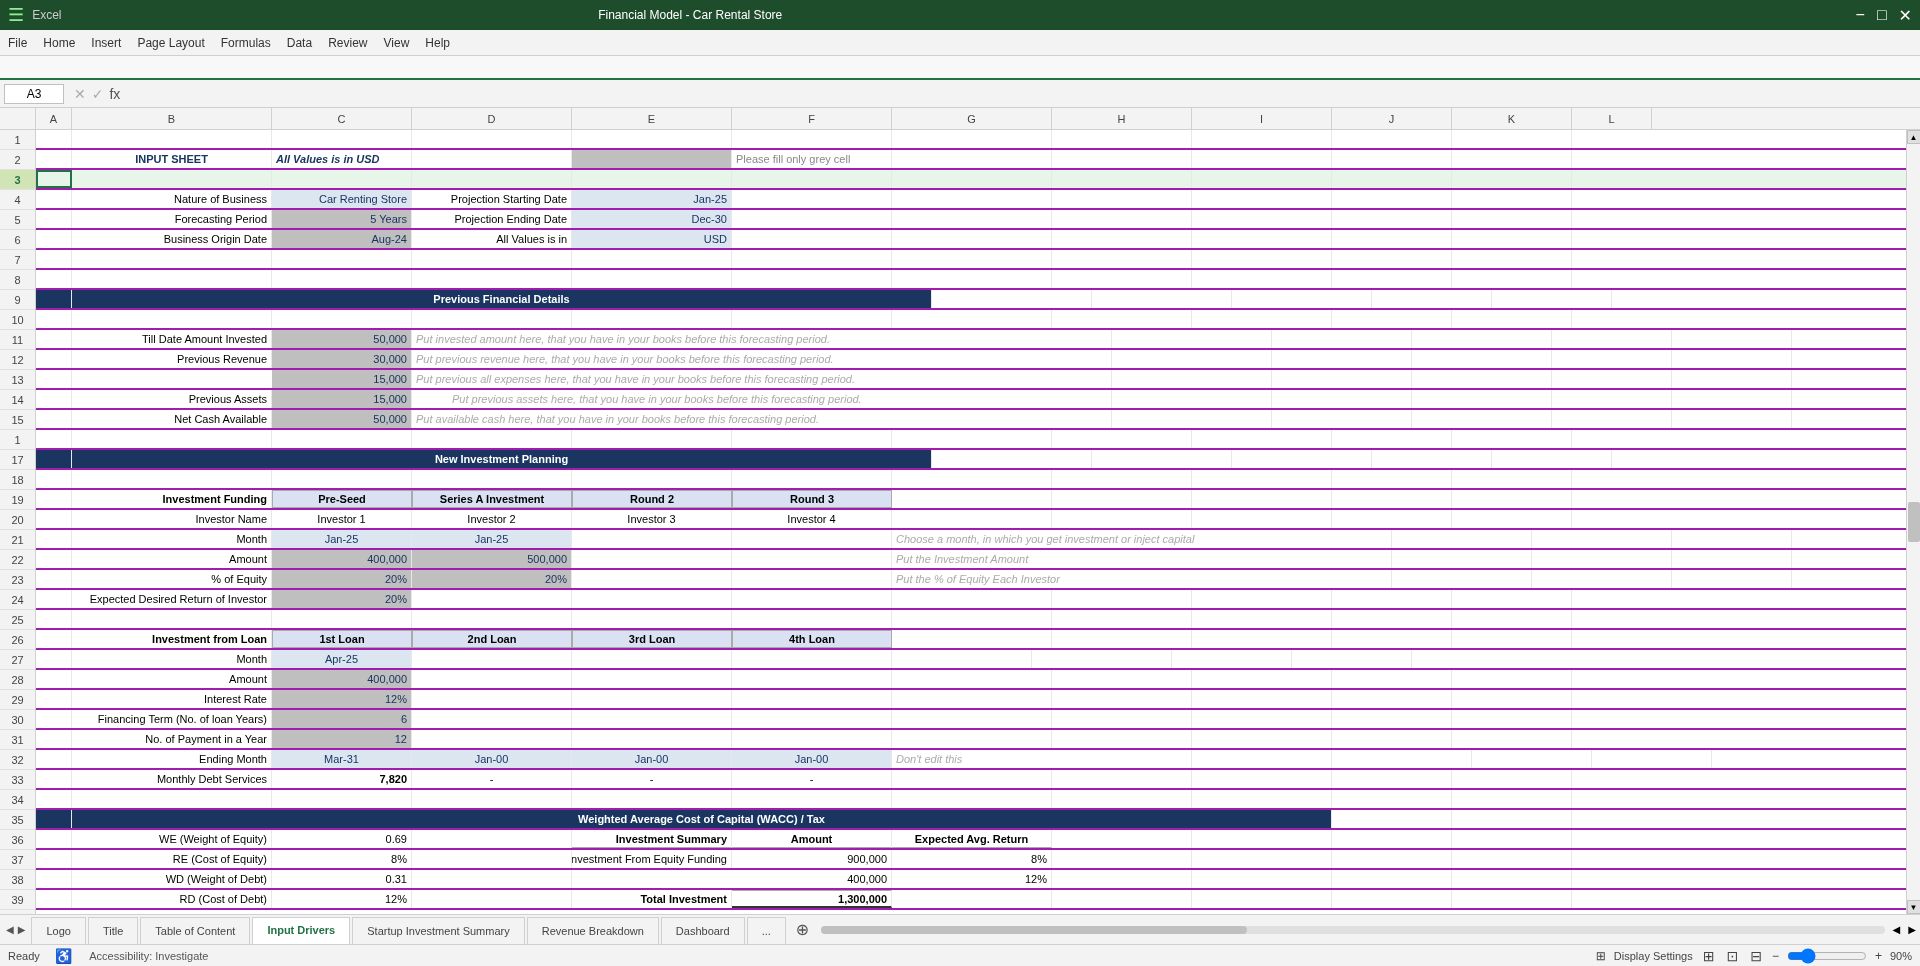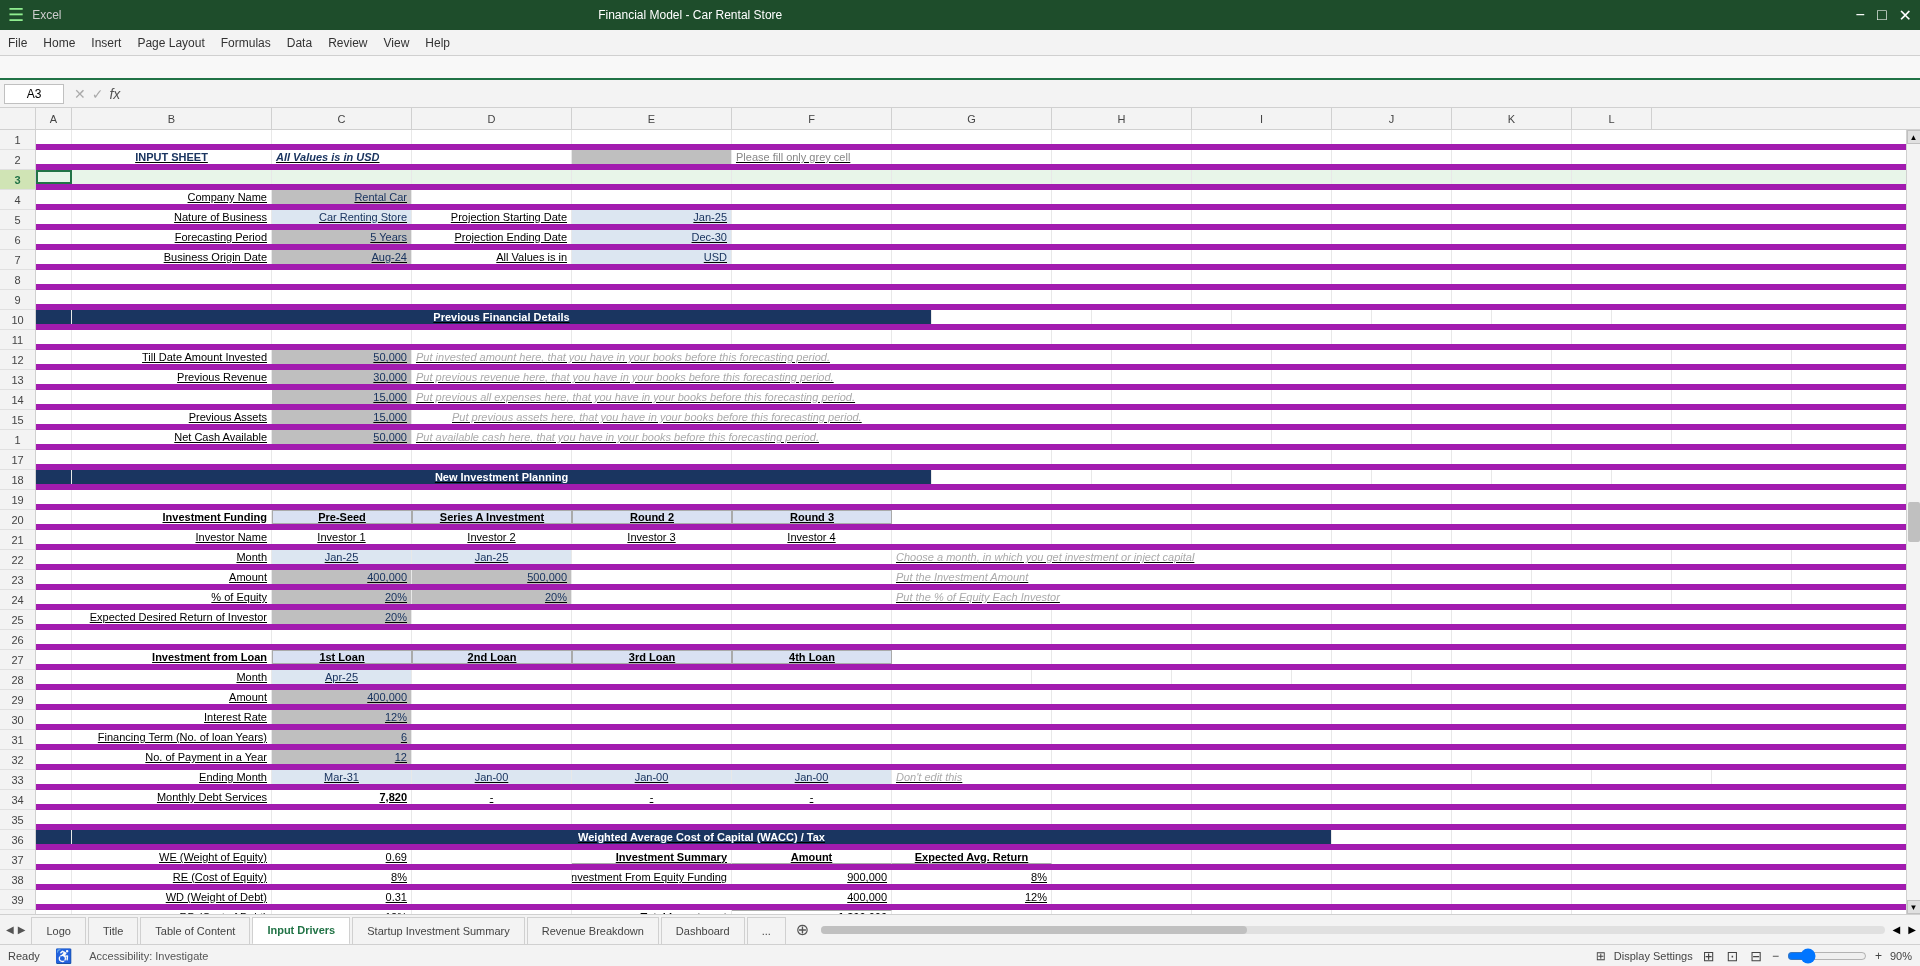--- a/index.html
+++ b/index.html
@@ -15,21 +15,21 @@
     .formula-input { flex: 1; border: none; background: transparent; font-size: 12px; padding: 2px 4px; outline: none; }
 
     
     #col-headers { display: flex; background: #f3f3f3; border-bottom: 1px solid #d0d0d0; height: 22px; }
     .col-header { border-right: 1px solid #d0d0d0; text-align: center; font-size: 11px; color: #444; display: flex; align-items: center; justify-content: center; cursor: pointer; user-select: none; background: #f3f3f3; }
     .row-num-header { width: 36px; min-width: 36px; border-right: 1px solid #d0d0d0; background: #f3f3f3; }
     #row-numbers { background: #f3f3f3; border-right: 1px solid #d0d0d0; width: 36px; min-width: 36px; }
     .row-num { height: 20px; border-bottom: 1px solid #e0e0e0; text-align: center; font-size: 11px; color: #444; display: flex; align-items: center; justify-content: center; cursor: pointer; }
 
     #grid-container { flex: 1; overflow: hidden; }
-    .grid-row { display: flex; height: 20px; border-bottom: 6px solid #a21caf; text-decoration: underline; }
+    .grid-row { display: flex; height: 20px; border-bottom: 2px solid #a21caf; }
     .cell { border-right: 1px solid #e8e8e8; padding: 0 4px; font-size: 11px; display: flex; align-items: center; white-space: nowrap; overflow: hidden; cursor: cell; }
 
     
     .col-a { width: 36px; min-width: 36px; }
     .col-b { width: 200px; min-width: 200px; }
     .col-c { width: 140px; min-width: 140px; }
     .col-d { width: 160px; min-width: 160px; }
     .col-e { width: 160px; min-width: 160px; }
     .col-f { width: 160px; min-width: 160px; }
     .col-g { width: 160px; min-width: 160px; }
@@ -80,21 +80,21 @@
     <span style="cursor:pointer;">Help</span>
   </div>
 
   <div style="background:#f8f8f8; height:24px; border-bottom: 2px solid #217346;"></div>
 
   <div id="formula-bar">
     <input class="cell-ref" value="A3" style="">
     <div class="formula-icons">
       <span style="color:#aaa;">✕</span>
       <span style="color:#aaa;">✓</span>
-      <span style="color:#555; font-style:italic;">fx</span>
+      <span style="color:#555; ">fx</span>
     </div>
     <input class="formula-input" value="" style="">
   </div>
 
   <div id="main-area" style="flex:1; overflow:hidden; display:flex; flex-direction:column;">
 
     <div id="col-headers" style="display:flex; background:#f3f3f3; border-bottom:1px solid #d0d0d0; height:22px; min-height:22px;">
       <div class="col-header row-num-header" style="width:36px;"></div>
       <div class="col-header col-a">A</div>
       <div class="col-header col-b">B</div>
@@ -193,33 +193,20 @@
           <div class="cell col-d"></div>
           <div class="cell col-e"></div>
           <div class="cell col-f"></div>
           <div class="cell col-g"></div>
           <div class="cell col-h"></div>
           <div class="cell col-i"></div>
           <div class="cell col-j"></div>
           <div class="cell col-k"></div>
         </div>
 
-        <div class="grid-row">
-          <div class="cell col-a"></div>
-          <div class="cell col-b" style="justify-content:flex-end;">Company Name</div>
-          <div class="cell col-c" style="background:#bfbfbf; color:#1a3560; justify-content:flex-end;">Rental Car</div>
-          <div class="cell col-d"></div>
-          <div class="cell col-e"></div>
-          <div class="cell col-f"></div>
-          <div class="cell col-g"></div>
-          <div class="cell col-h"></div>
-          <div class="cell col-i"></div>
-          <div class="cell col-j"></div>
-          <div class="cell col-k"></div>
-        </div>
 
         <div class="grid-row">
           <div class="cell col-a"></div>
           <div class="cell col-b" style="justify-content:flex-end;">Nature of Business</div>
           <div class="cell col-c" style="background:#dce6f1; color:#1a3560; justify-content:flex-end;">Car Renting Store</div>
           <div class="cell col-d" style="justify-content:flex-end;">Projection Starting Date</div>
           <div class="cell col-e" style="background:#dce6f1; color:#1a3560; justify-content:flex-end;">Jan-25</div>
           <div class="cell col-f"></div>
           <div class="cell col-g"></div>
           <div class="cell col-h"></div>

